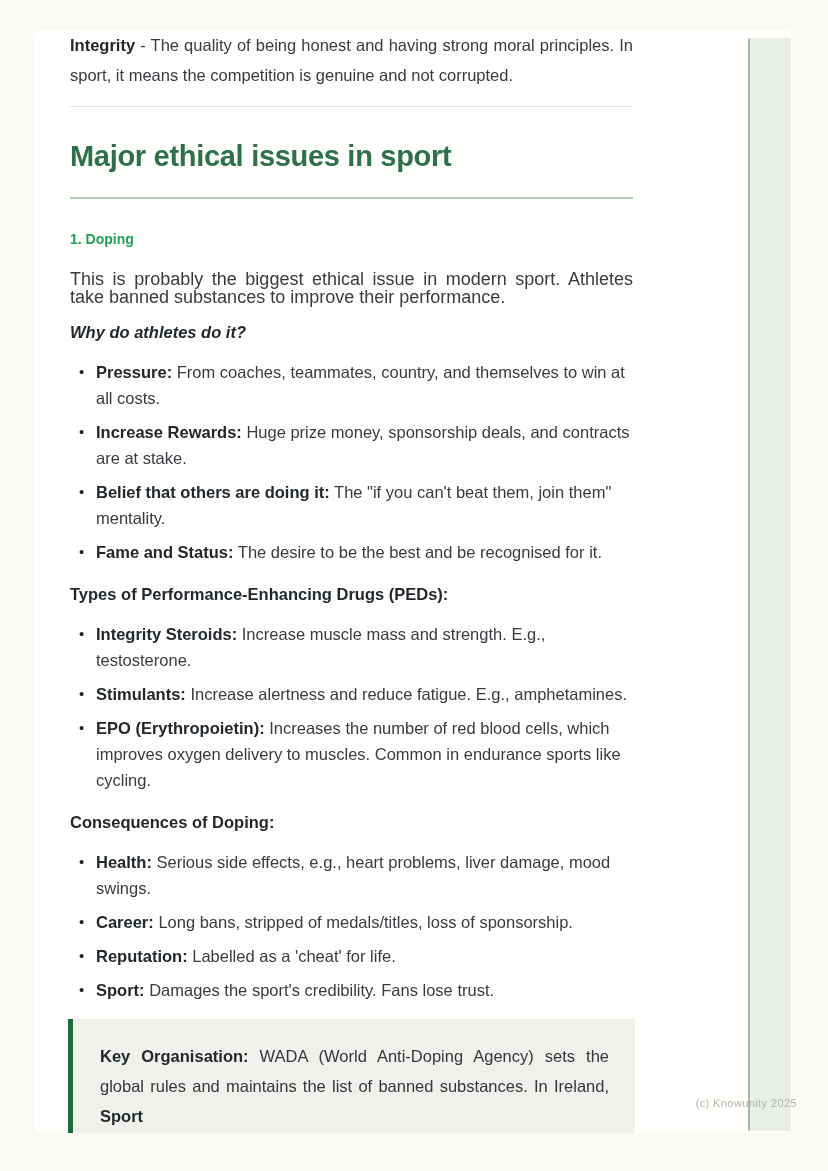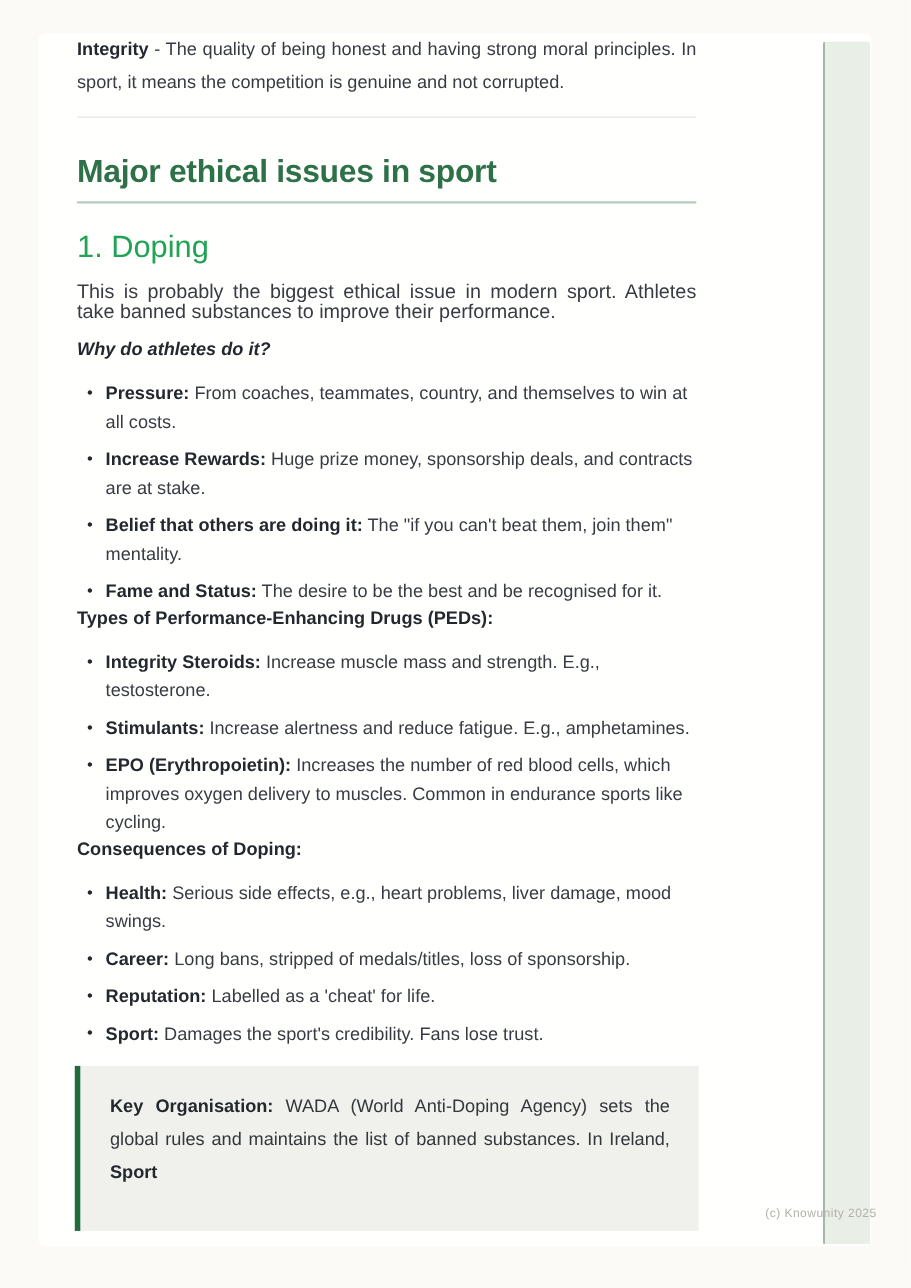--- a/index.html
+++ b/index.html
@@ -35,44 +35,44 @@
     border: 0;
     border-top: 1px solid #e6e4e0;
   }
   .h2 {
     margin-top: 32px;
     font-size: 29px;
     line-height: 34px;
     font-weight: 700;
     letter-spacing: -0.3px;
     color: #2e7149;
-    padding-bottom: 10px;
+    padding-bottom: 24px;
     border-bottom: 2px solid #b4ccba;
   }
   .h3 {
     margin-top: 27px;
-    font-size: 28px;
+    font-size: 14px;
     line-height: 26px;
-    font-weight: 400;
+    font-weight: 700;
     color: #21a254;
   }
   .lede {
     margin-top: 18px;
     font-size: 18px;
     line-height: 18px;
     text-align: justify;
   }
   .qhead {
     font-size: 16.5px;
     line-height: 22px;
     font-weight: 700;
     color: #23282e;
   }
   .qhead.first { margin-top: 15px; font-style: italic; }
-  .qhead.later { }
+  .qhead.later { margin-top: 18px; }
   ul.blist {
     margin-top: 16px;
     list-style: none;
   }
   ul.blist li {
     position: relative;
     padding-left: 26px;
     font-size: 16.5px;
     line-height: 26px;
   }

